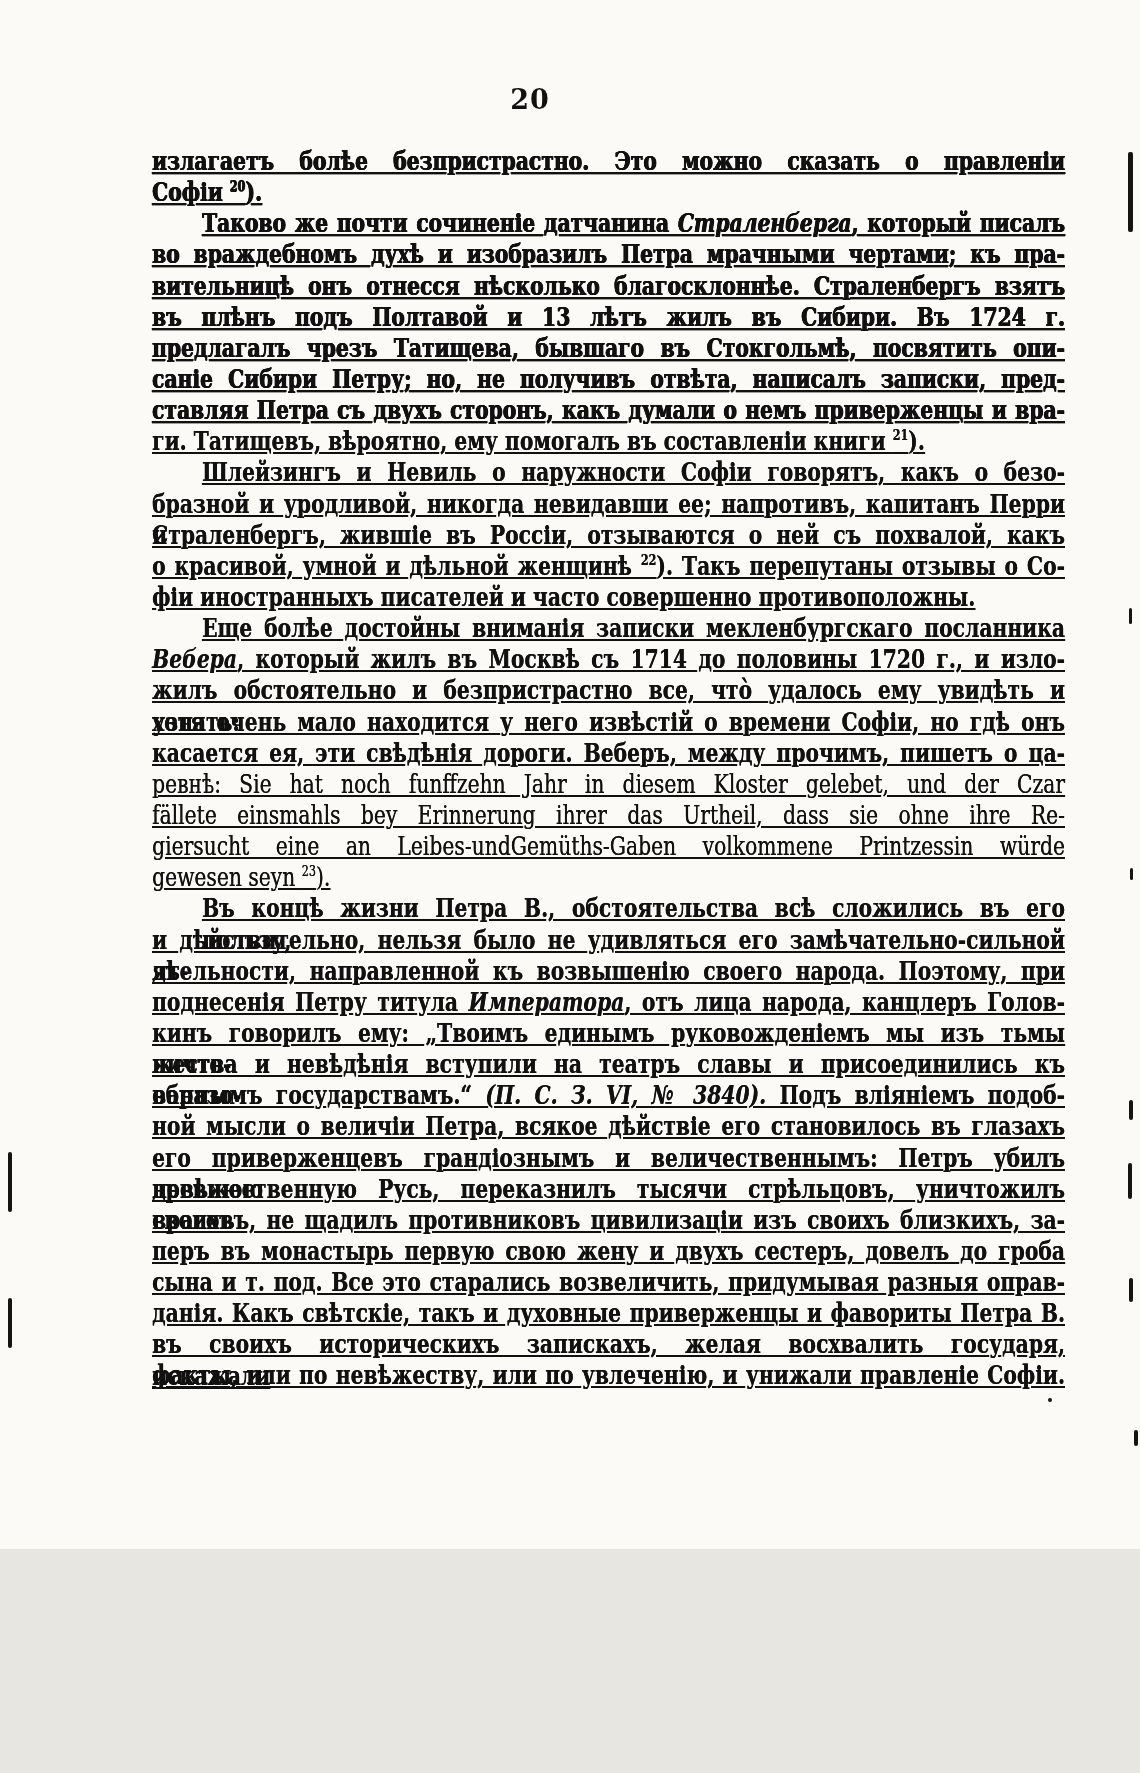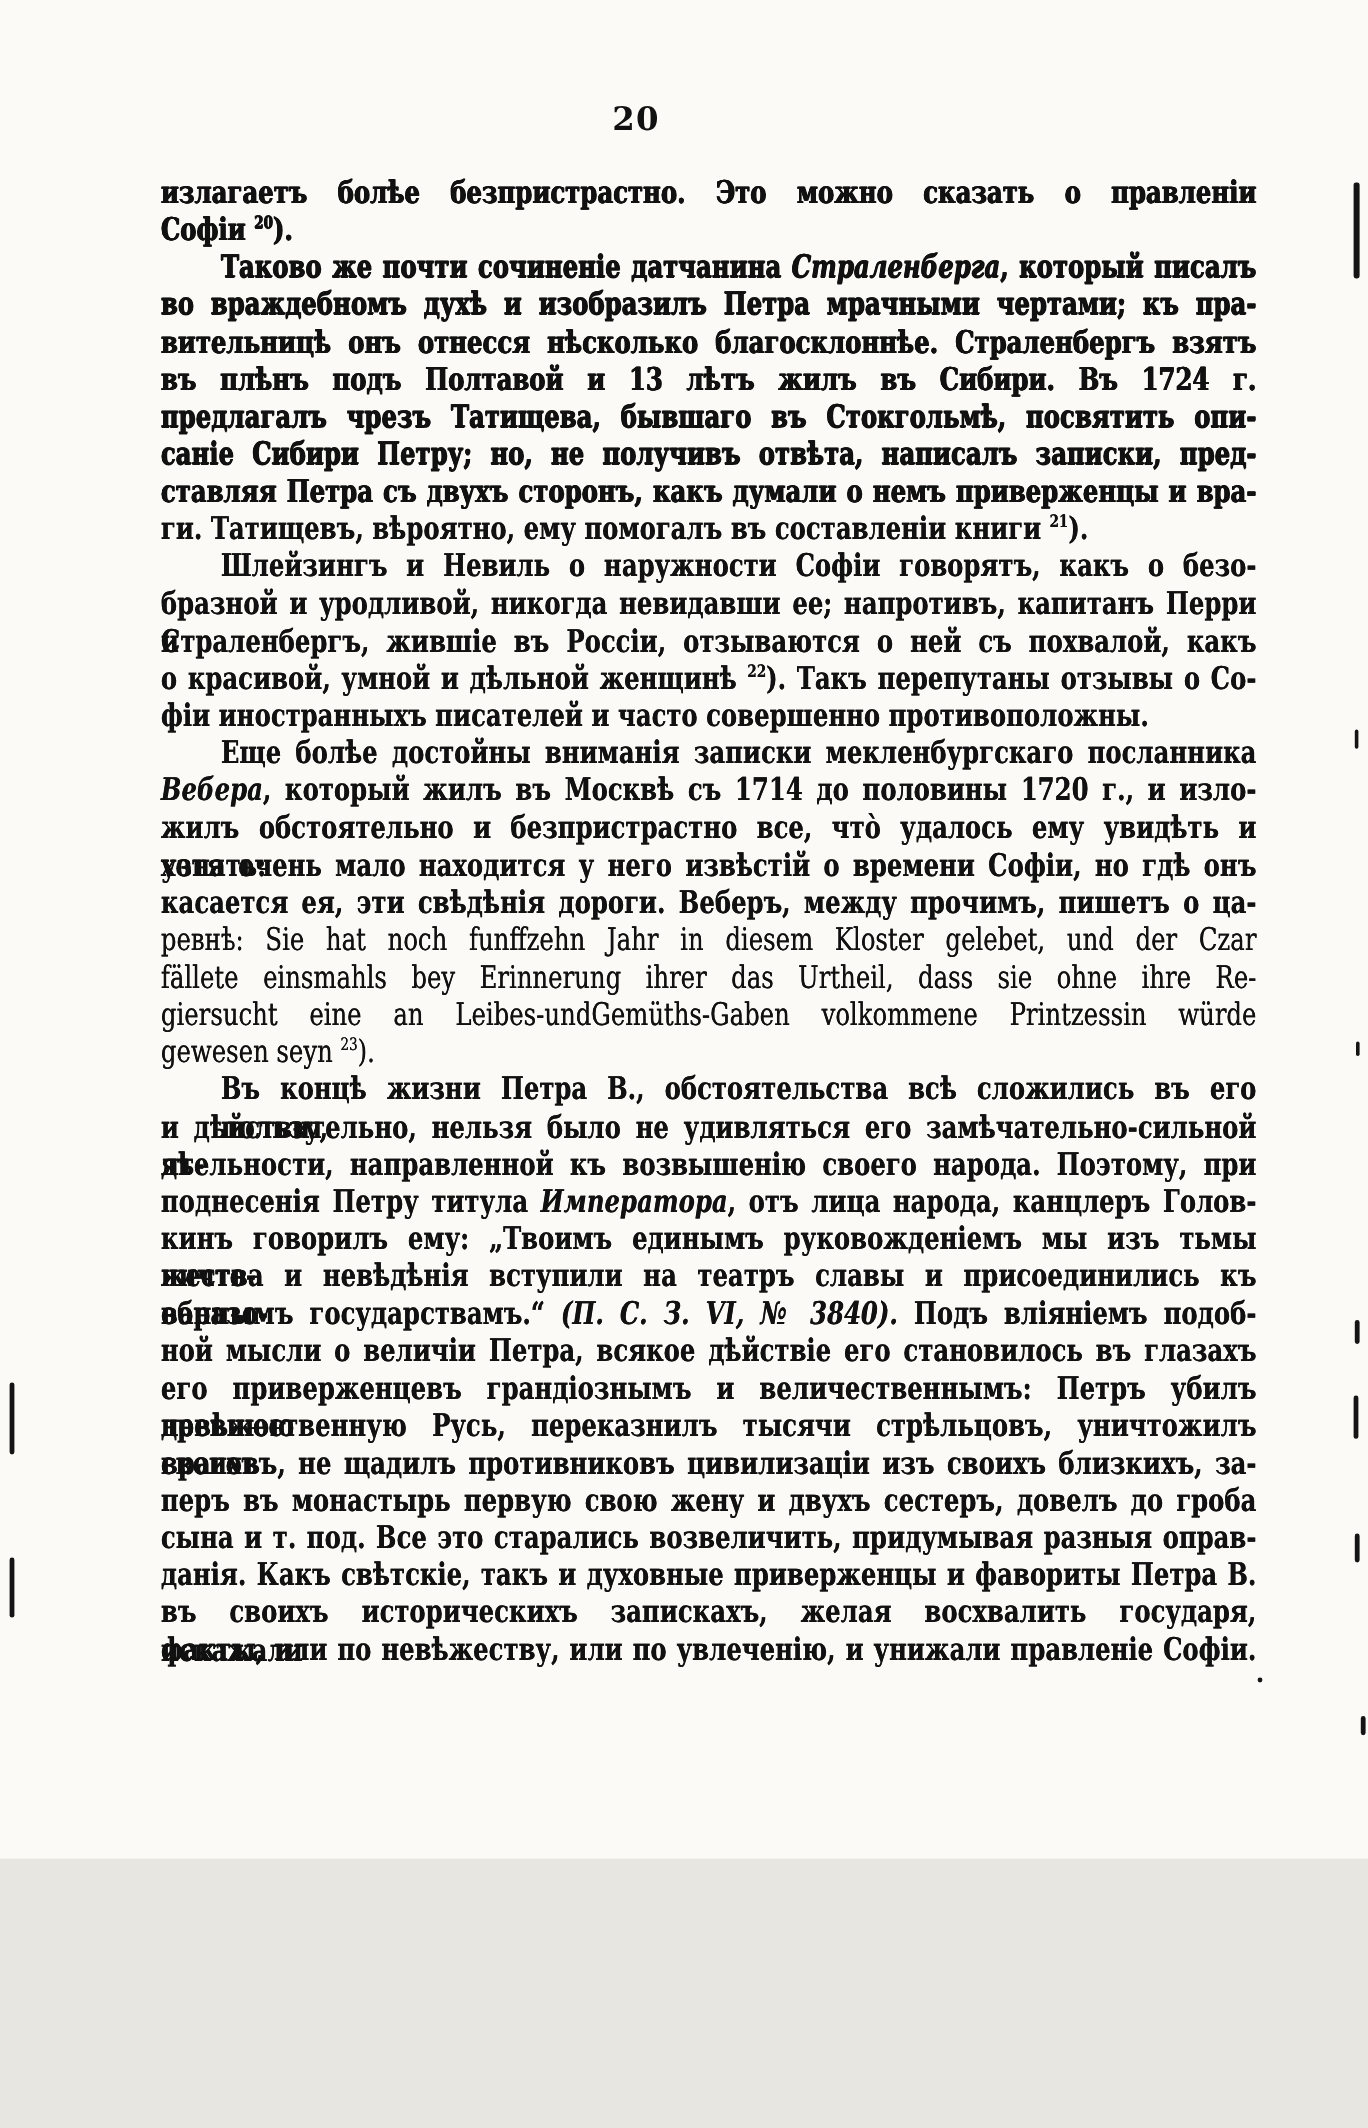--- a/index.html
+++ b/index.html
@@ -17,22 +17,23 @@
     position:absolute;
     left:135px; top:84px;
     width:790px;
     text-align:center;
     font-size:27px;
     font-weight:700;
     letter-spacing:1px;
   }
   .text-block{
     position:absolute;
-    left:134px; top:146px;
+    left:152px; top:146px;
     width:913px;
+    text-decoration:underline;
   }
   .line{
     box-sizing:border-box;
     width:1170px;
     height:31.15px;
     line-height:31.15px;
     font-size:26px;
     transform:scaleX(0.7803);
     transform-origin:0 0;
     text-justify:inter-word;

